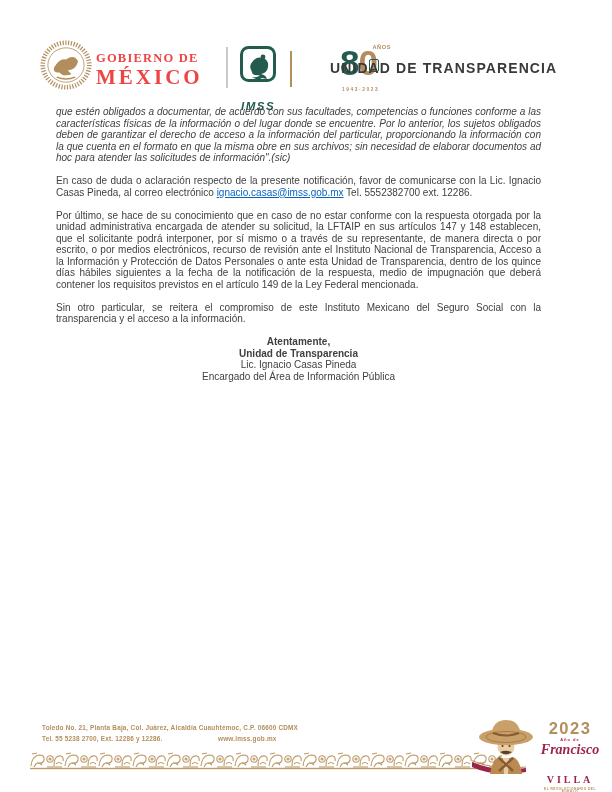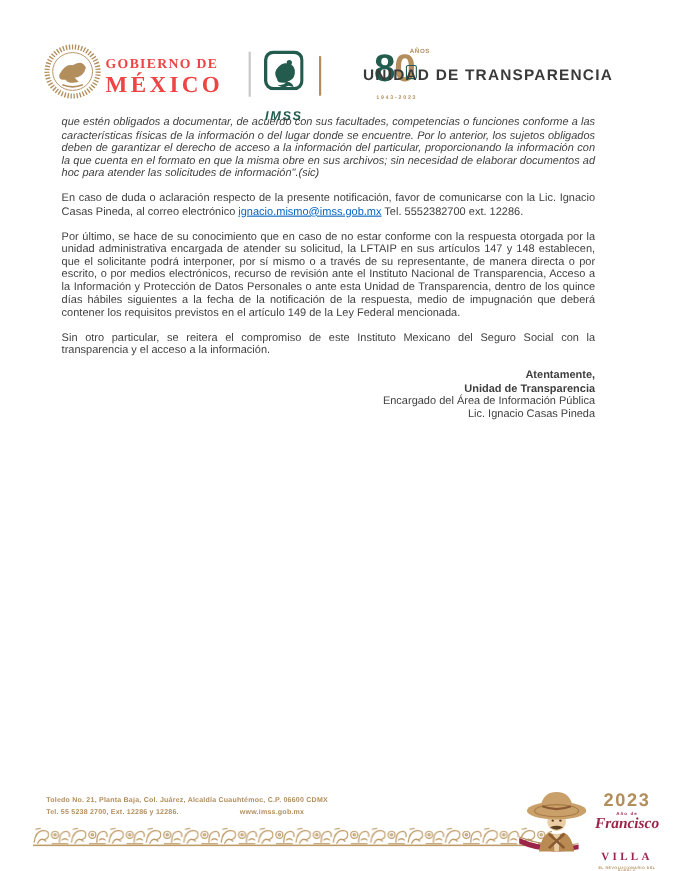--- a/index.html
+++ b/index.html
@@ -26,21 +26,21 @@
   .anniv .mini{position:absolute;left:29px;top:15px;width:8px;height:11px;border:1px solid #235B4E;border-radius:2px;}
   .anniv .range{position:absolute;left:2px;bottom:0;font-size:4.8px;font-weight:bold;color:#B38E5D;letter-spacing:1.6px;}
   .unit-title{position:absolute;left:330px;top:60px;font-size:14px;font-weight:600;
     color:#3A3A3A;letter-spacing:1.1px;}
   
   .letter-body{position:absolute;left:56px;top:106px;width:485px;
     font-size:10px;line-height:11.5px;text-align:justify;}
   .letter-body p{margin:0 0 11.5px 0;}
   .quote{font-style:italic;}
   .email-link{color:#0563C1;text-decoration:underline;cursor:pointer;}
-  .signature{text-align:right;line-height:11.5px;}
+  .signature{text-align:center;line-height:11.5px;}
   .sig-bold{font-weight:bold;}
   
   .ft-address{position:absolute;left:42px;top:724px;font-size:6.4px;font-weight:bold;
     color:#B38E5D;letter-spacing:0.2px;}
   .ft-phone{position:absolute;left:42px;top:734.5px;font-size:6.4px;font-weight:bold;
     color:#B38E5D;letter-spacing:0.2px;}
   .ft-web{position:absolute;left:218px;top:734.5px;font-size:6.4px;font-weight:bold;
     color:#B38E5D;letter-spacing:0.2px;}
   .ft-band{position:absolute;left:30px;top:752px;width:472px;height:19px;}
   .villa{position:absolute;left:472px;top:712px;width:132px;height:74px;}
@@ -91,31 +91,31 @@
     <span class="anos">AÑOS</span>
     <span class="mini"></span>
     <span class="range">1943-2023</span>
   </div>
 
   <div class="unit-title">UNIDAD DE TRANSPARENCIA</div>
 
   <div class="letter-body">
     <p class="quote">que estén obligados a documentar, de acuerdo con sus facultades, competencias o funciones conforme a las características físicas de la información o del lugar donde se encuentre. Por lo anterior, los sujetos obligados deben de garantizar el derecho de acceso a la información del particular, proporcionando la información con la que cuenta en el formato en que la misma obre en sus archivos; sin necesidad de elaborar documentos ad hoc para atender las solicitudes de información".(sic)</p>
 
-    <p><span>En caso de duda o aclaración respecto de la presente notificación, favor de comunicarse con la Lic. Ignacio Casas Pineda, al correo electrónico </span><span class="email-link">ignacio.mismo@imss.gob.mx</span><span> Tel. 5552382700 ext. 12286.</span></p>
+    <p><span>En caso de duda o aclaración respecto de la presente notificación, favor de comunicarse con la Lic. Ignacio Casas Pineda, al correo electrónico </span><span class="email-link">ignacio.casas@imss.gob.mx</span><span> Tel. 5552382700 ext. 12286.</span></p>
 
     <p>Por último, se hace de su conocimiento que en caso de no estar conforme con la respuesta otorgada por la unidad administrativa encargada de atender su solicitud, la LFTAIP en sus artículos 147 y 148 establecen, que el solicitante podrá interponer, por sí mismo o a través de su representante, de manera directa o por escrito, o por medios electrónicos, recurso de revisión ante el Instituto Nacional de Transparencia, Acceso a la Información y Protección de Datos Personales o ante esta Unidad de Transparencia, dentro de los quince días hábiles siguientes a la fecha de la notificación de la respuesta, medio de impugnación que deberá contener los requisitos previstos en el artículo 149 de la Ley Federal mencionada.</p>
 
     <p>Sin otro particular, se reitera el compromiso de este Instituto Mexicano del Seguro Social con la transparencia y el acceso a la información.</p>
 
     <div class="signature">
       <div class="sig-bold">Atentamente,</div>
       <div class="sig-bold">Unidad de Transparencia</div>
+      <div>Lic. Ignacio Casas Pineda</div>
       <div>Encargado del Área de Información Pública</div>
-      <div>Lic. Ignacio Casas Pineda</div>
     </div>
   </div>
 
   <div class="ft-address">Toledo No. 21, Planta Baja, Col. Juárez,  Alcaldía Cuauhtémoc, C.P. 06600 CDMX</div>
   <div class="ft-phone">Tel. 55 5238 2700, Ext. 12286 y 12286.</div>
   <div class="ft-web">www.imss.gob.mx</div>
 
   <div class="ft-band">
     <svg width="472" height="19" viewBox="0 0 472 19">
       <defs>

